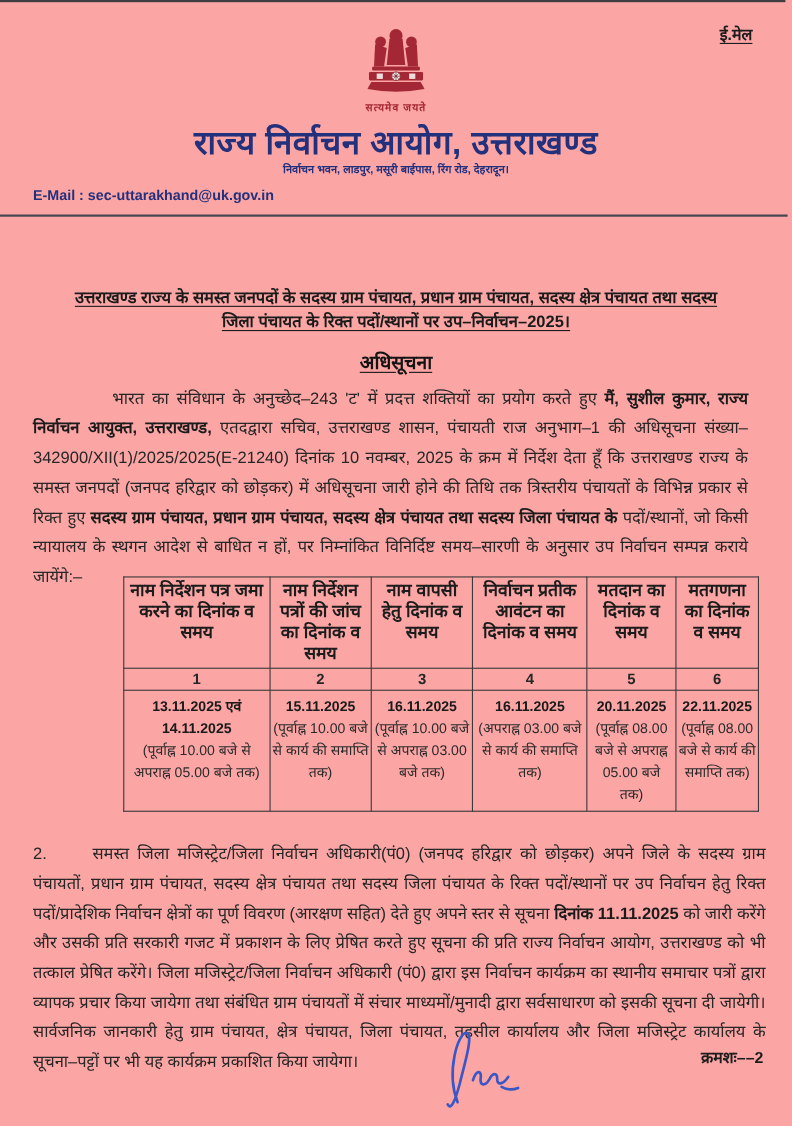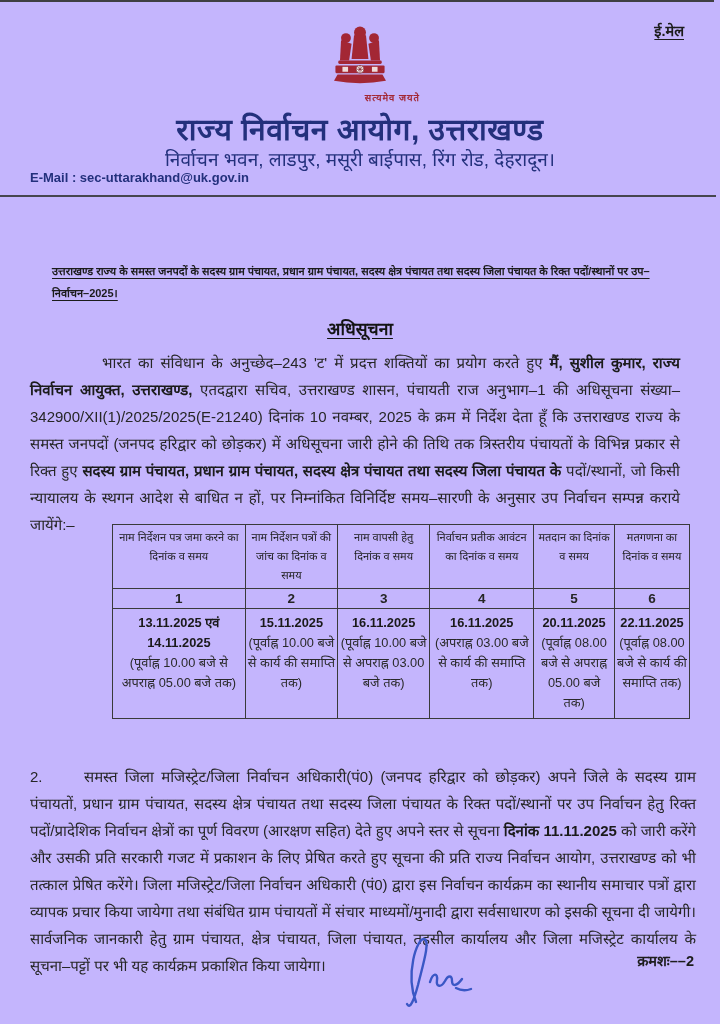--- a/index.html
+++ b/index.html
@@ -3,61 +3,61 @@
 <meta charset="utf-8">
 <style>
   html,body{margin:0;padding:0;}
   body{
     width:720px;height:1024px;
     background:#e8e6e2;
     font-family:"Liberation Sans","DejaVu Sans",sans-serif;
   }
   .page{
     position:relative;width:720px;height:1024px;overflow:hidden;
-    background:#c4b5fd;color:#262626;
+    background:#fca5a5;color:#262626;
   }
   .scan-top-line{position:absolute;top:0;left:0;width:714px;height:2px;background:#3f3f42;}
   
   .email-top{position:absolute;top:20px;right:36px;font-weight:700;font-size:14.5px;
     text-decoration:underline;text-underline-offset:3px;color:#1c1c1c;}
-  .emblem{position:absolute;top:24px;left:50%;transform:translateX(-50%);text-align:right;width:120px;}
+  .emblem{position:absolute;top:24px;left:50%;transform:translateX(-50%);text-align:center;width:120px;}
   .emblem svg{display:block;margin:0 auto;}
   .emblem-caption{font-size:9.5px;font-weight:700;color:#a32734;letter-spacing:1px;margin-top:1px;}
   .org-title{position:absolute;top:108px;width:100%;text-align:center;
     font-size:30px;font-weight:700;color:#23307c;letter-spacing:.5px;}
   .org-address{position:absolute;top:146px;width:100%;text-align:center;
-    font-size:19px;font-weight:400;color:#23307c;}
+    font-size:10px;font-weight:700;color:#23307c;}
   .contact-row{position:absolute;top:170px;left:30px;right:22px;
     display:flex;justify-content:space-between;align-items:baseline;
     color:#23307c;font-weight:700;font-size:13px;}
   .header-rule{position:absolute;top:195px;left:0;right:4px;border-top:2.5px solid #46464e;}
   
   .ref-row{position:absolute;top:215px;left:104px;right:70px;
     display:flex;justify-content:space-between;align-items:baseline;
     font-weight:700;font-size:14.5px;color:#1f1f1f;}
   .handwritten{color:#2f4fc0;font-size:19px;font-style:italic;font-weight:600;
     margin:0 5px;position:relative;top:-1px;letter-spacing:2px;}
   
-  .subject{position:absolute;top:260px;left:52px;right:52px;
-    font-weight:700;font-size:11px;line-height:22px;color:#1b1b1b;
+  .subject{position:absolute;top:260px;left:52px;right:52px;text-align:center;
+    font-weight:700;font-size:15px;line-height:22px;color:#1b1b1b;
     text-decoration:underline;text-underline-offset:3px;}
   .notif-heading{position:absolute;top:316px;width:100%;text-align:center;
     font-size:17.5px;font-weight:700;color:#141414;
     text-decoration:underline;text-underline-offset:3px;}
   
   .para{font-size:15px;line-height:27px;text-align:justify;color:#262626;}
   .para b{font-weight:700;color:#1b1b1b;}
   .para1{position:absolute;top:349px;left:30px;right:40px;text-indent:72px;}
   .para2{position:absolute;top:763px;left:30px;right:24px;}
   .para2-num{display:inline-block;width:54px;font-weight:400;}
   
   .table-wrap{position:absolute;top:524px;left:112px;right:30px;}
   table{width:100%;border-collapse:collapse;table-layout:fixed;}
   th,td{border:1.7px solid #3a3a3a;text-align:center;vertical-align:top;padding:3px 3px;}
-  th{font-size:11px;font-weight:400;line-height:19px;color:#1c1c1c;}
+  th{font-size:16px;font-weight:700;line-height:19px;color:#1c1c1c;}
   .numrow td{font-size:13.5px;font-weight:700;padding:1px 2px;line-height:17px;}
   .datarow td{font-size:12.8px;line-height:20px;padding:4px 2px 5px;}
   .cell-date{font-weight:700;color:#1a1a1a;}
   .cell-time{font-weight:400;color:#2a2a2a;}
   
   .signature{position:absolute;top:928px;left:392px;}
   .continuation{position:absolute;top:950px;right:26px;font-weight:700;font-size:14.5px;color:#1d1d1d;margin-left:48px;}
 </style>
 </head>
 <body>

